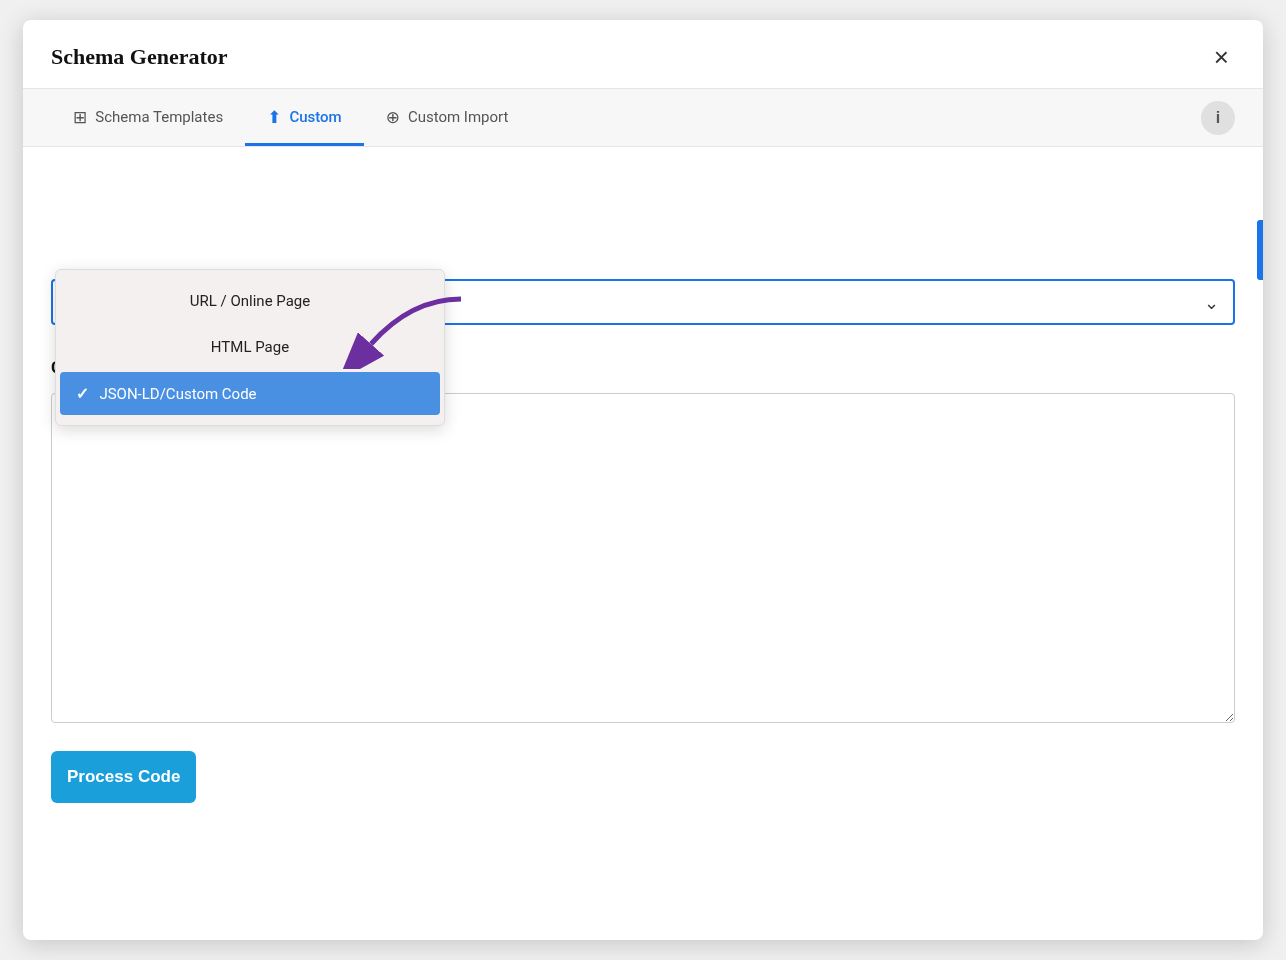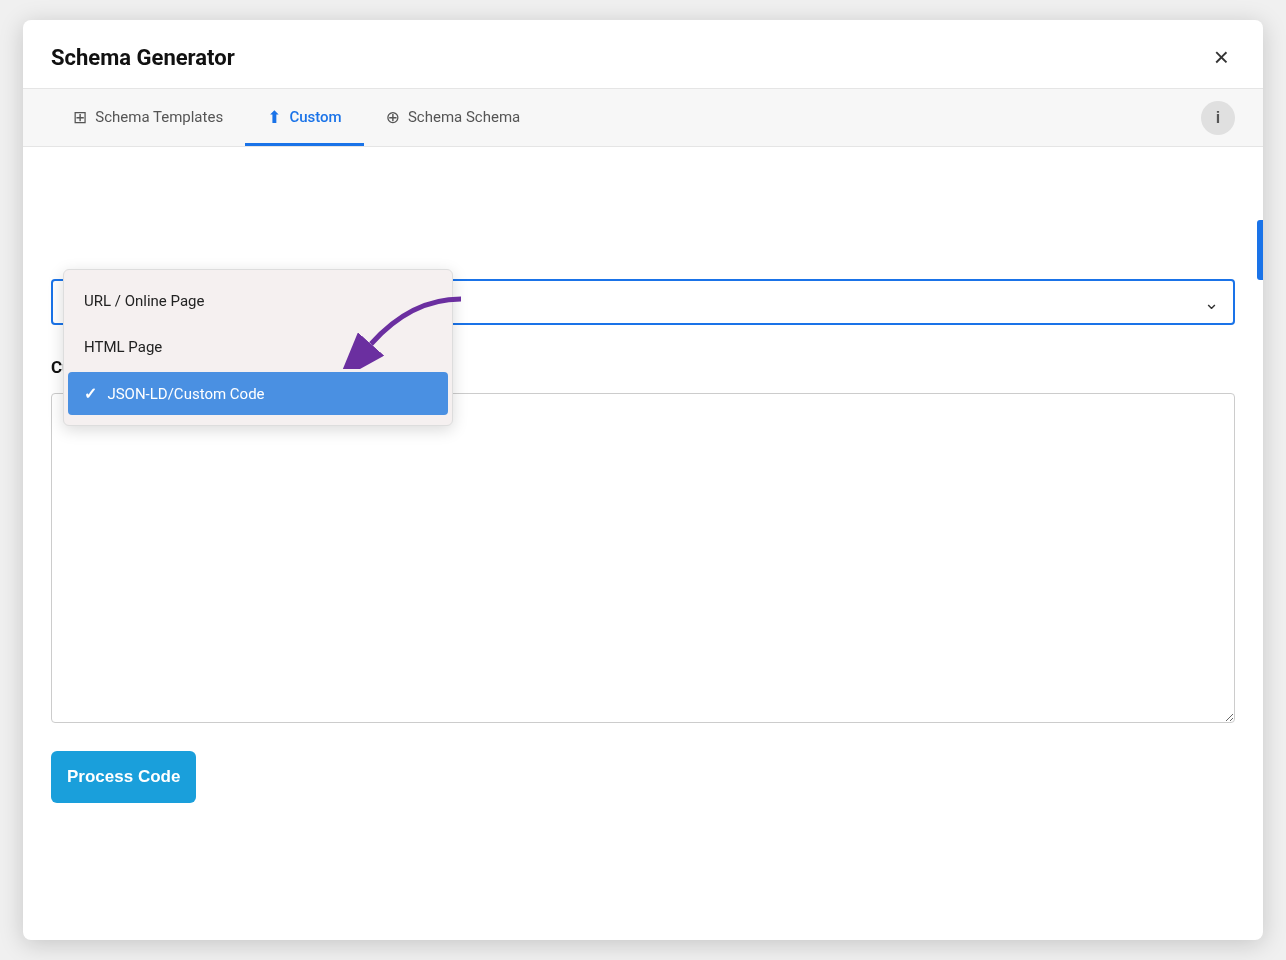--- a/index.html
+++ b/index.html
@@ -26,20 +26,21 @@
       display: flex;
       align-items: center;
       justify-content: space-between;
       padding: 22px 28px 16px 28px;
       border-bottom: 1.5px solid #e5e5e5;
     }
     .modal-title {
       font-size: 22px;
       font-weight: 700;
       color: #111;
+      font-family: Liberation Serif, serif;
     }
     .close-btn {
       font-size: 26px;
       color: #333;
       cursor: pointer;
       background: none;
       border: none;
       line-height: 1;
       padding: 2px 6px;
     }
@@ -102,28 +103,29 @@
       top: 50%;
       transform: translateY(-50%);
       font-size: 18px;
       color: #333;
       pointer-events: none;
     }
     
     .dropdown-menu {
       position: absolute;
       top: -10px;
-      left: 12px;
+      left: 4px;
       width: 390px;
       background: #f5f0f0;
       border-radius: 6px;
       box-shadow: 0 4px 16px rgba(0,0,0,0.15);
       z-index: 10;
       padding: 8px 0;
       border: 1px solid #ddd;
+      text-align: center;
     }
     .dropdown-item {
       padding: 14px 20px;
       font-size: 15px;
       color: #222;
       cursor: pointer;
     }
     .dropdown-item.selected {
       background: #4a90e2;
       color: #fff;
@@ -207,21 +209,21 @@
     <div class="tab">
       <span class="tab-icon">⊞</span>
       <span>Schema Templates</span>
     </div>
     <div class="tab active">
       <span class="tab-icon">⬆</span>
       <span>Custom</span>
     </div>
     <div class="tab">
       <span class="tab-icon">⊕</span>
-      <span>Schema Schema</span>
+      <span>Custom Import</span>
     </div>
     <button class="info-btn">i</button>
   </div>
 
   <div class="modal-body">
 
     
     <div class="dropdown-wrapper">
 
       <div class="dropdown-menu">

